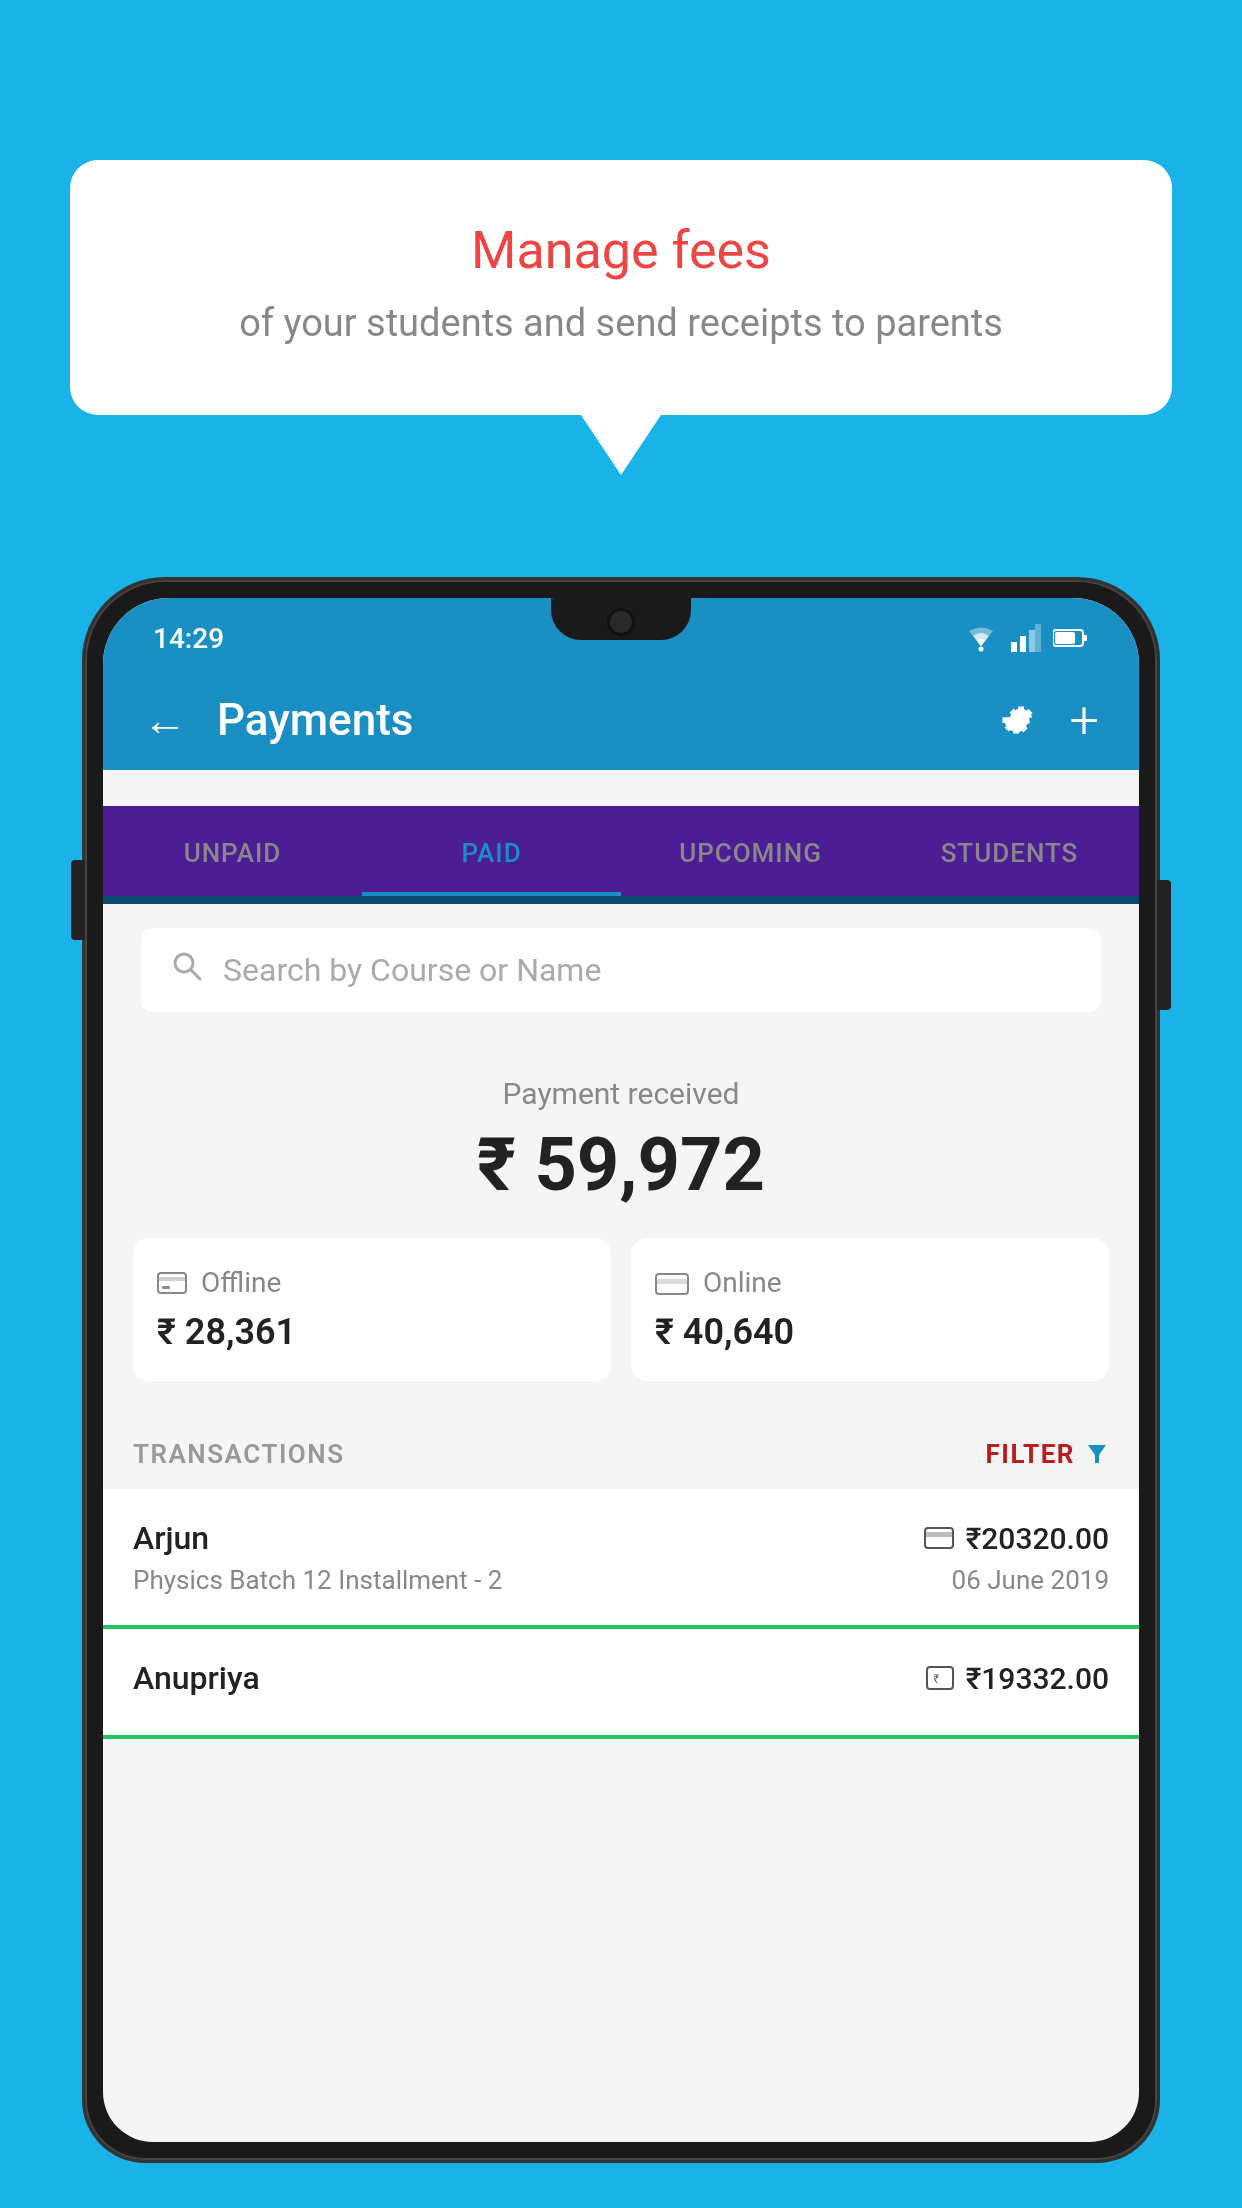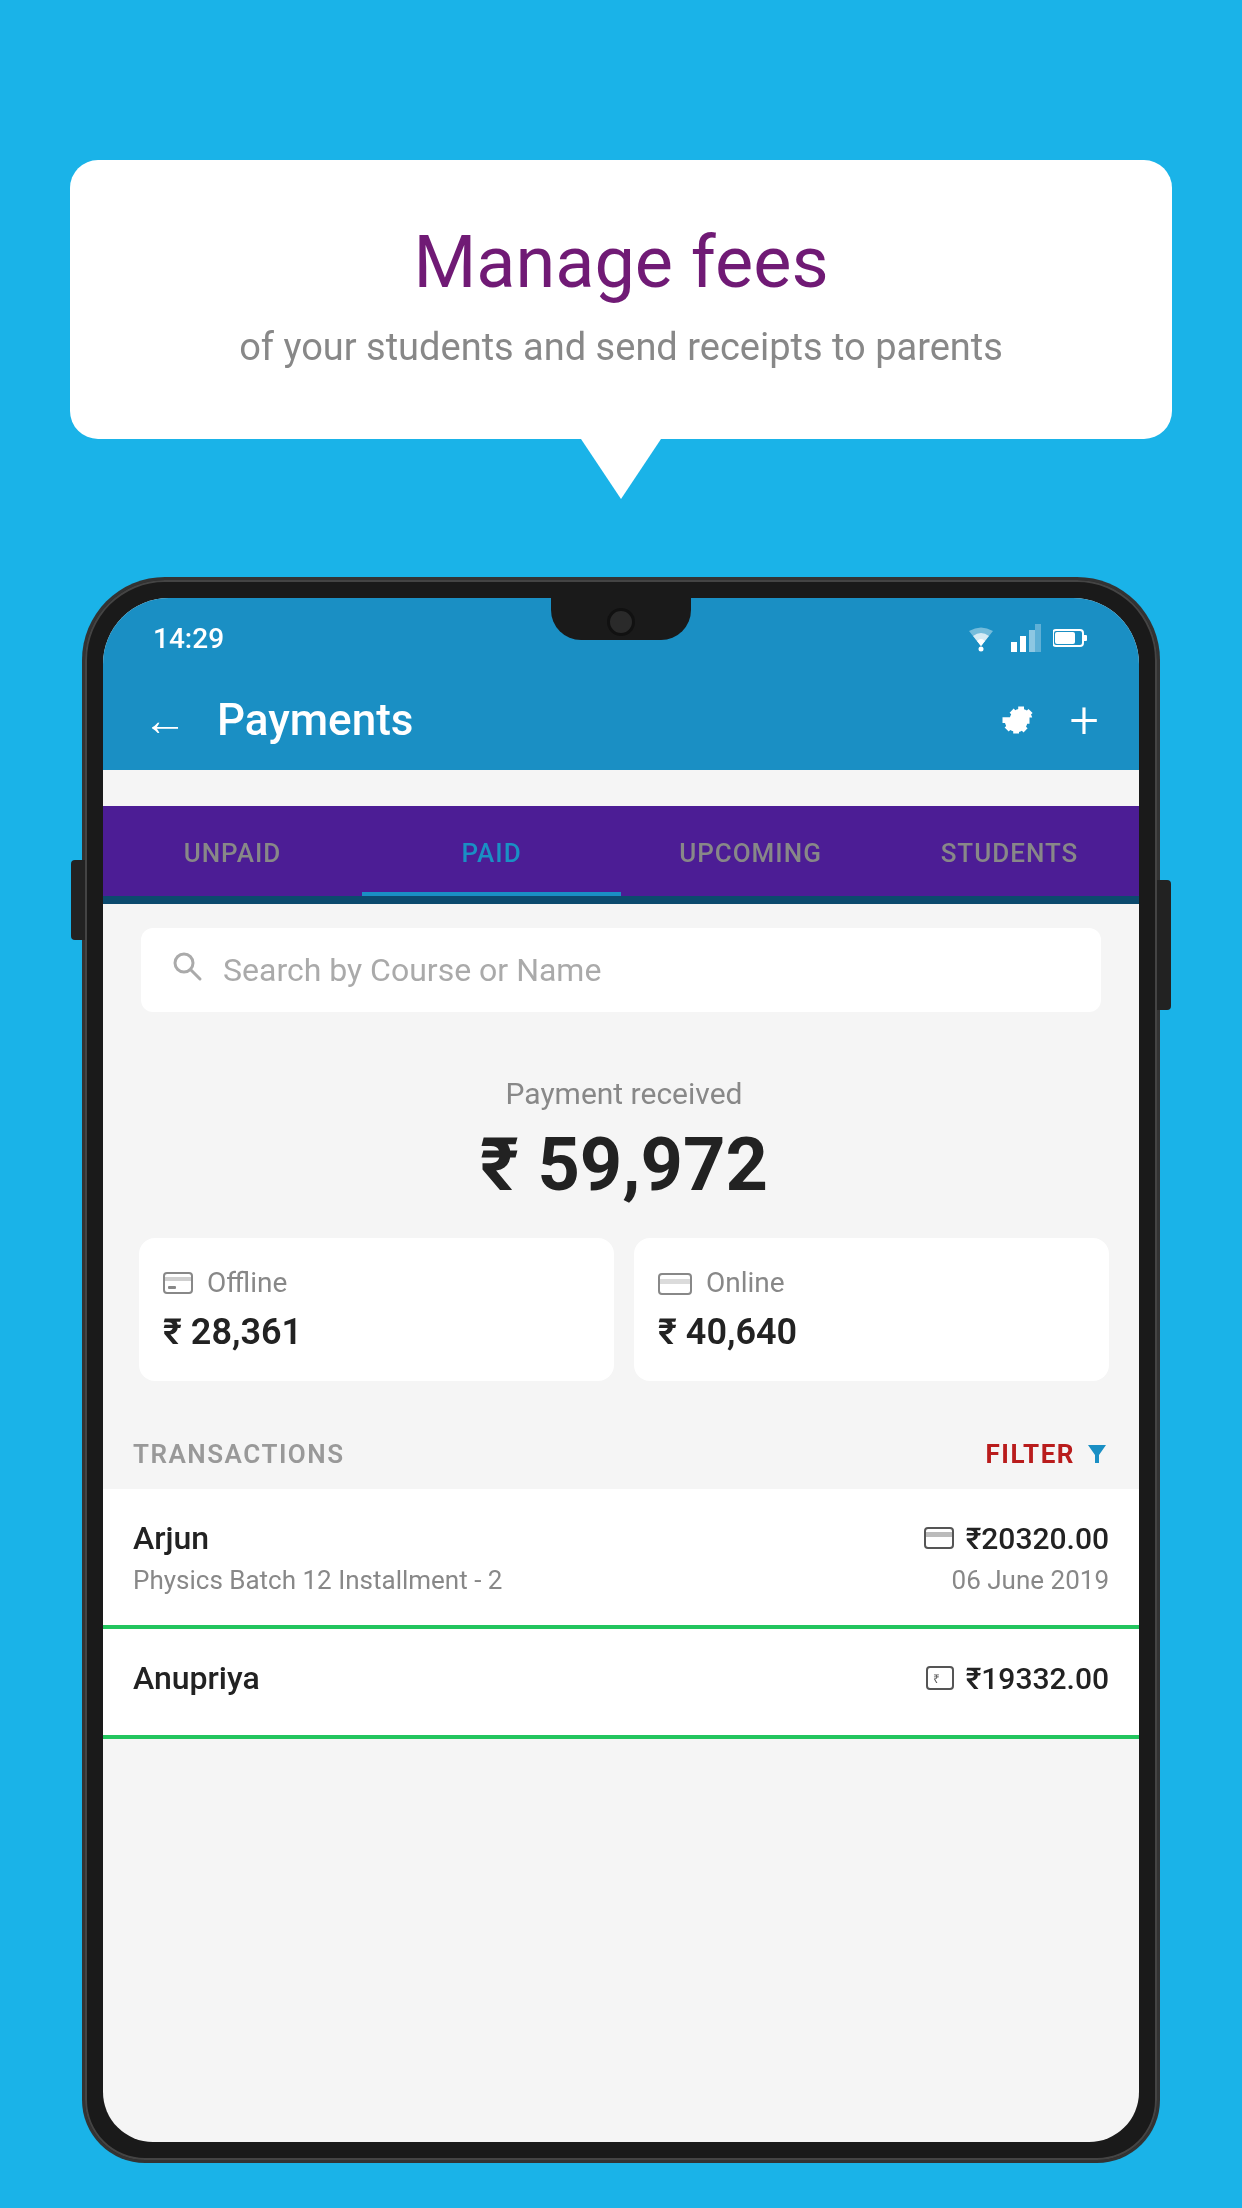--- a/index.html
+++ b/index.html
@@ -26,22 +26,22 @@
     .speech-bubble {
       background: white;
       border-radius: 28px;
       padding: 60px 80px 70px;
       text-align: center;
       width: 100%;
       position: relative;
     }
 
     .speech-bubble-title {
-      color: #701a75;
-      font-size: 72px;
+      color: #ef4444;
+      font-size: 52px;
       font-weight: 400;
       margin-bottom: 20px;
     }
 
     .speech-bubble-subtitle {
       color: #888;
       font-size: 38px;
       font-weight: 400;
     }
 
@@ -247,21 +247,20 @@
     .search-placeholder {
       color: #aaa;
       font-size: 32px;
     }
 
     
     .payment-summary {
       background: #f5f5f5;
       padding: 40px 30px 30px;
       text-align: center;
-      margin-left: 6px;
     }
 
     .payment-received-label {
       color: #888;
       font-size: 30px;
       margin-bottom: 10px;
     }
 
     .payment-amount {
       color: #222;

